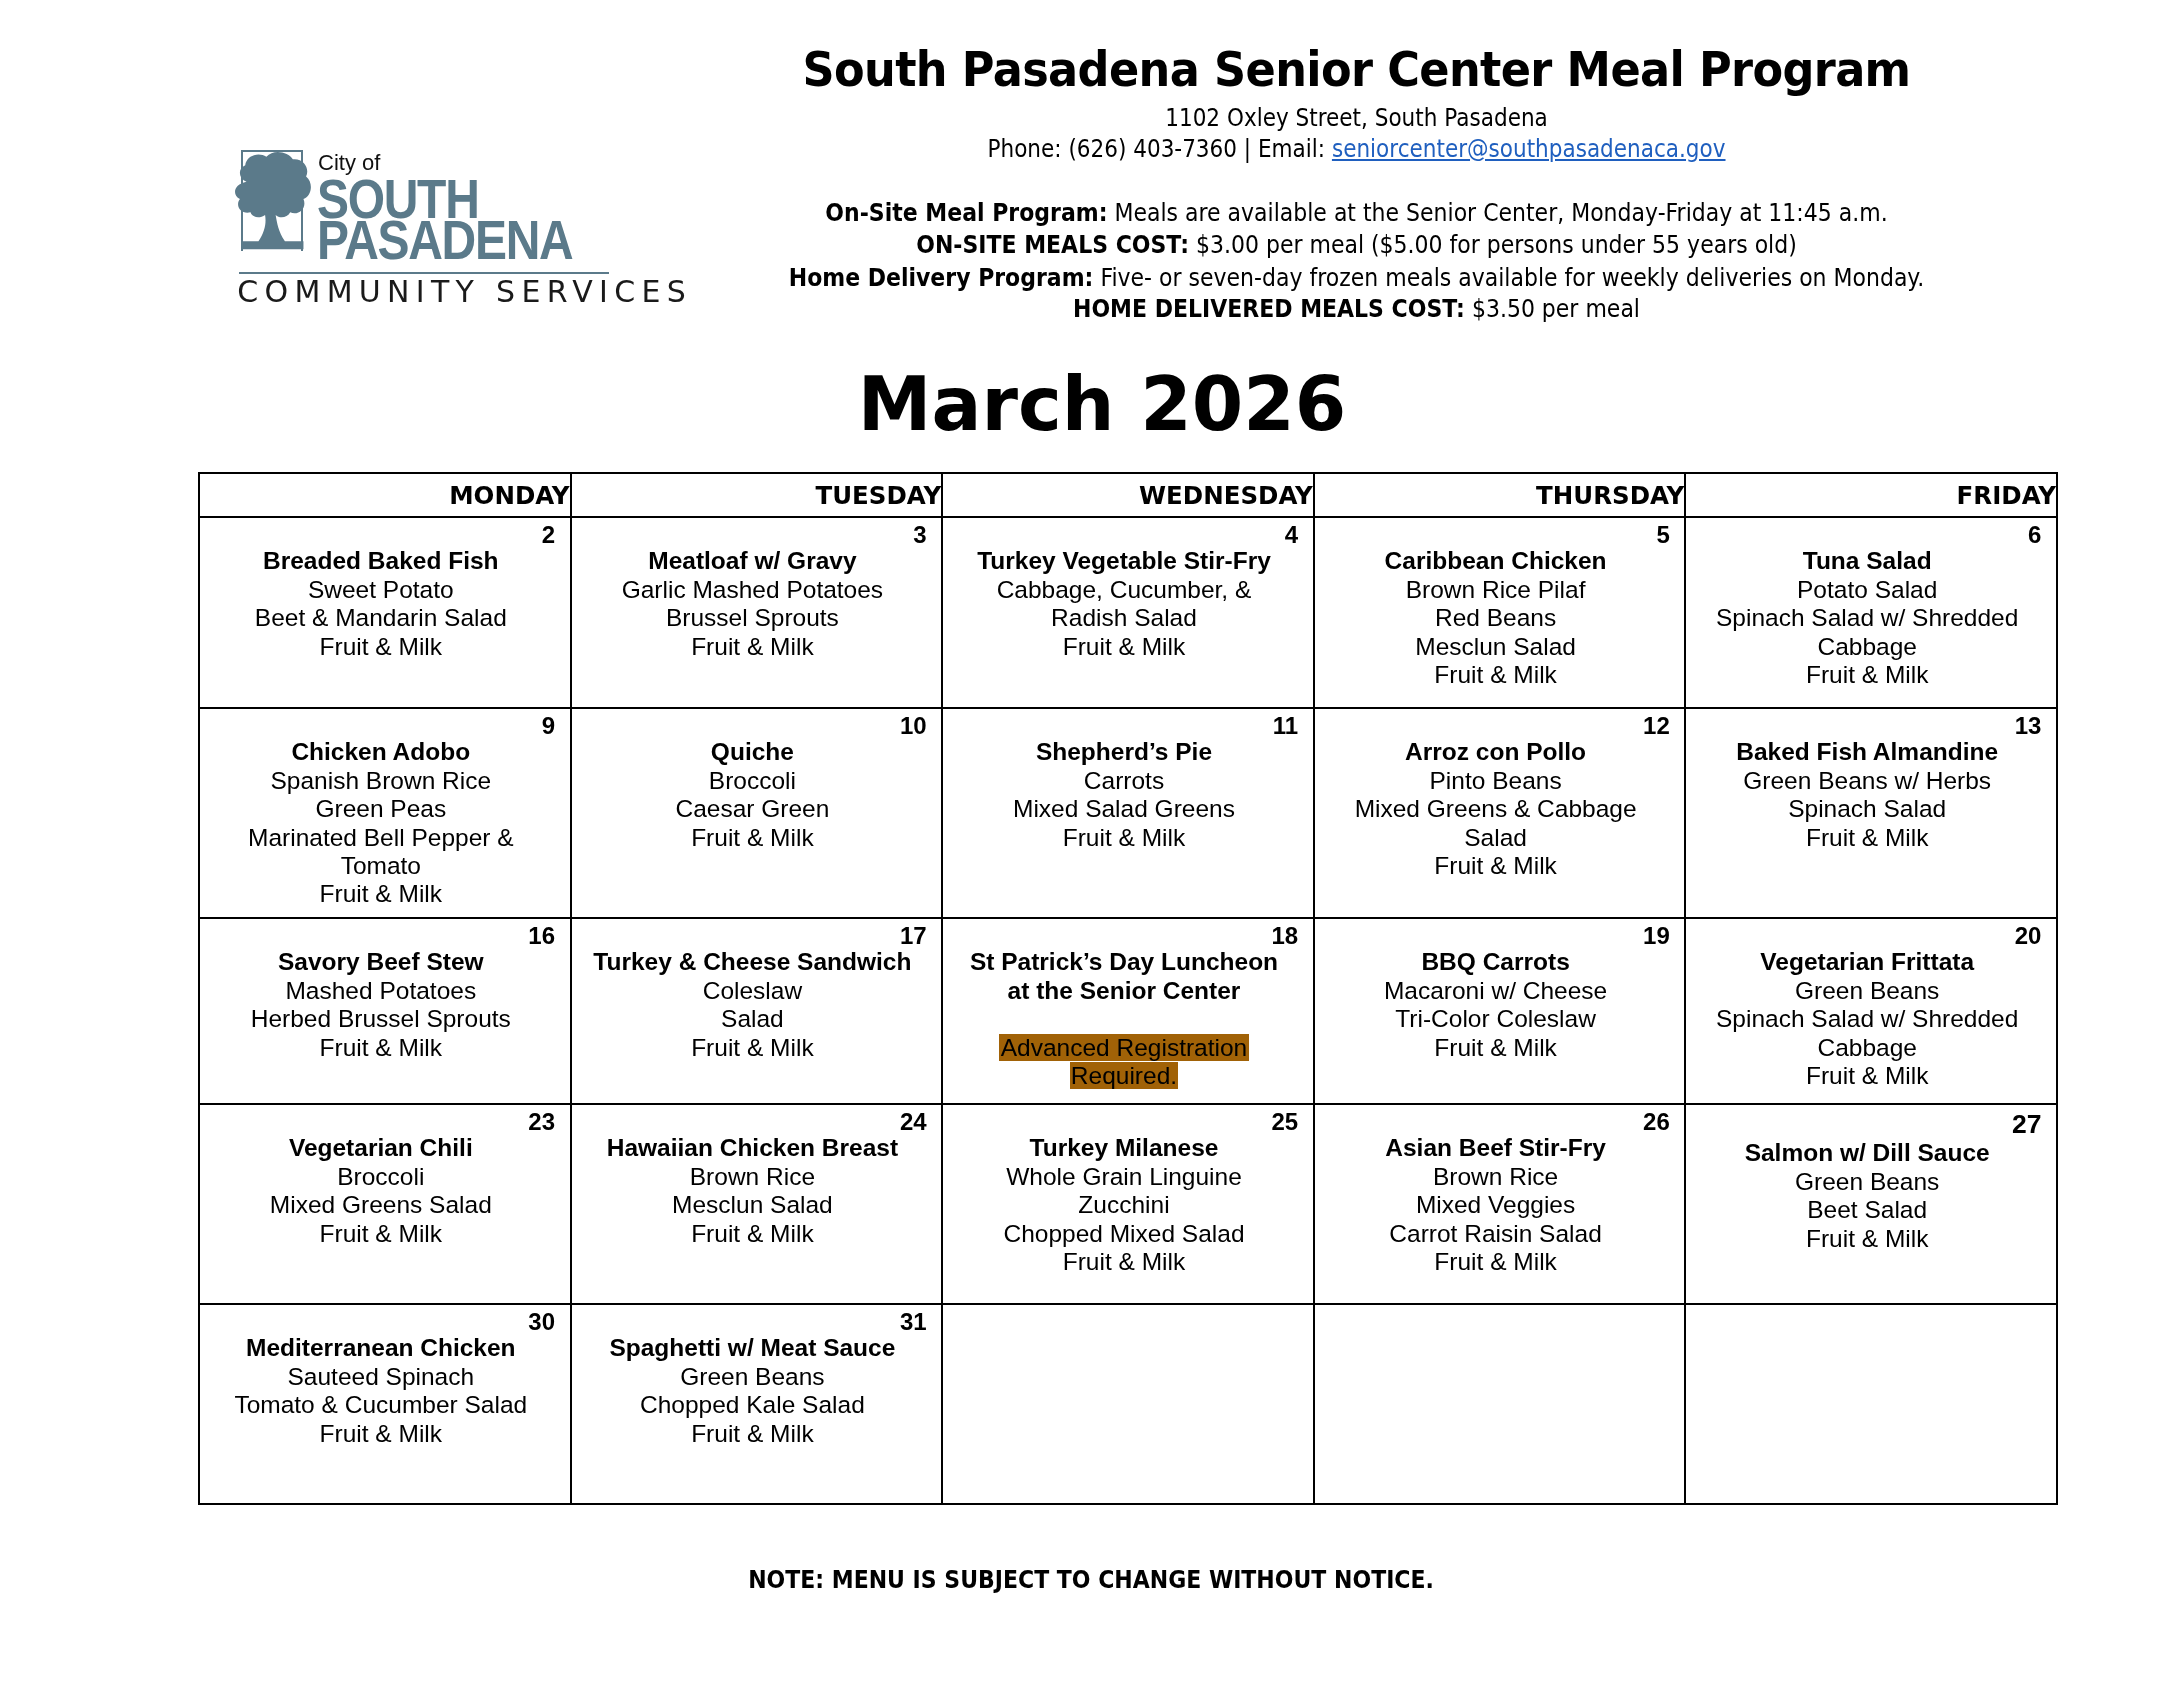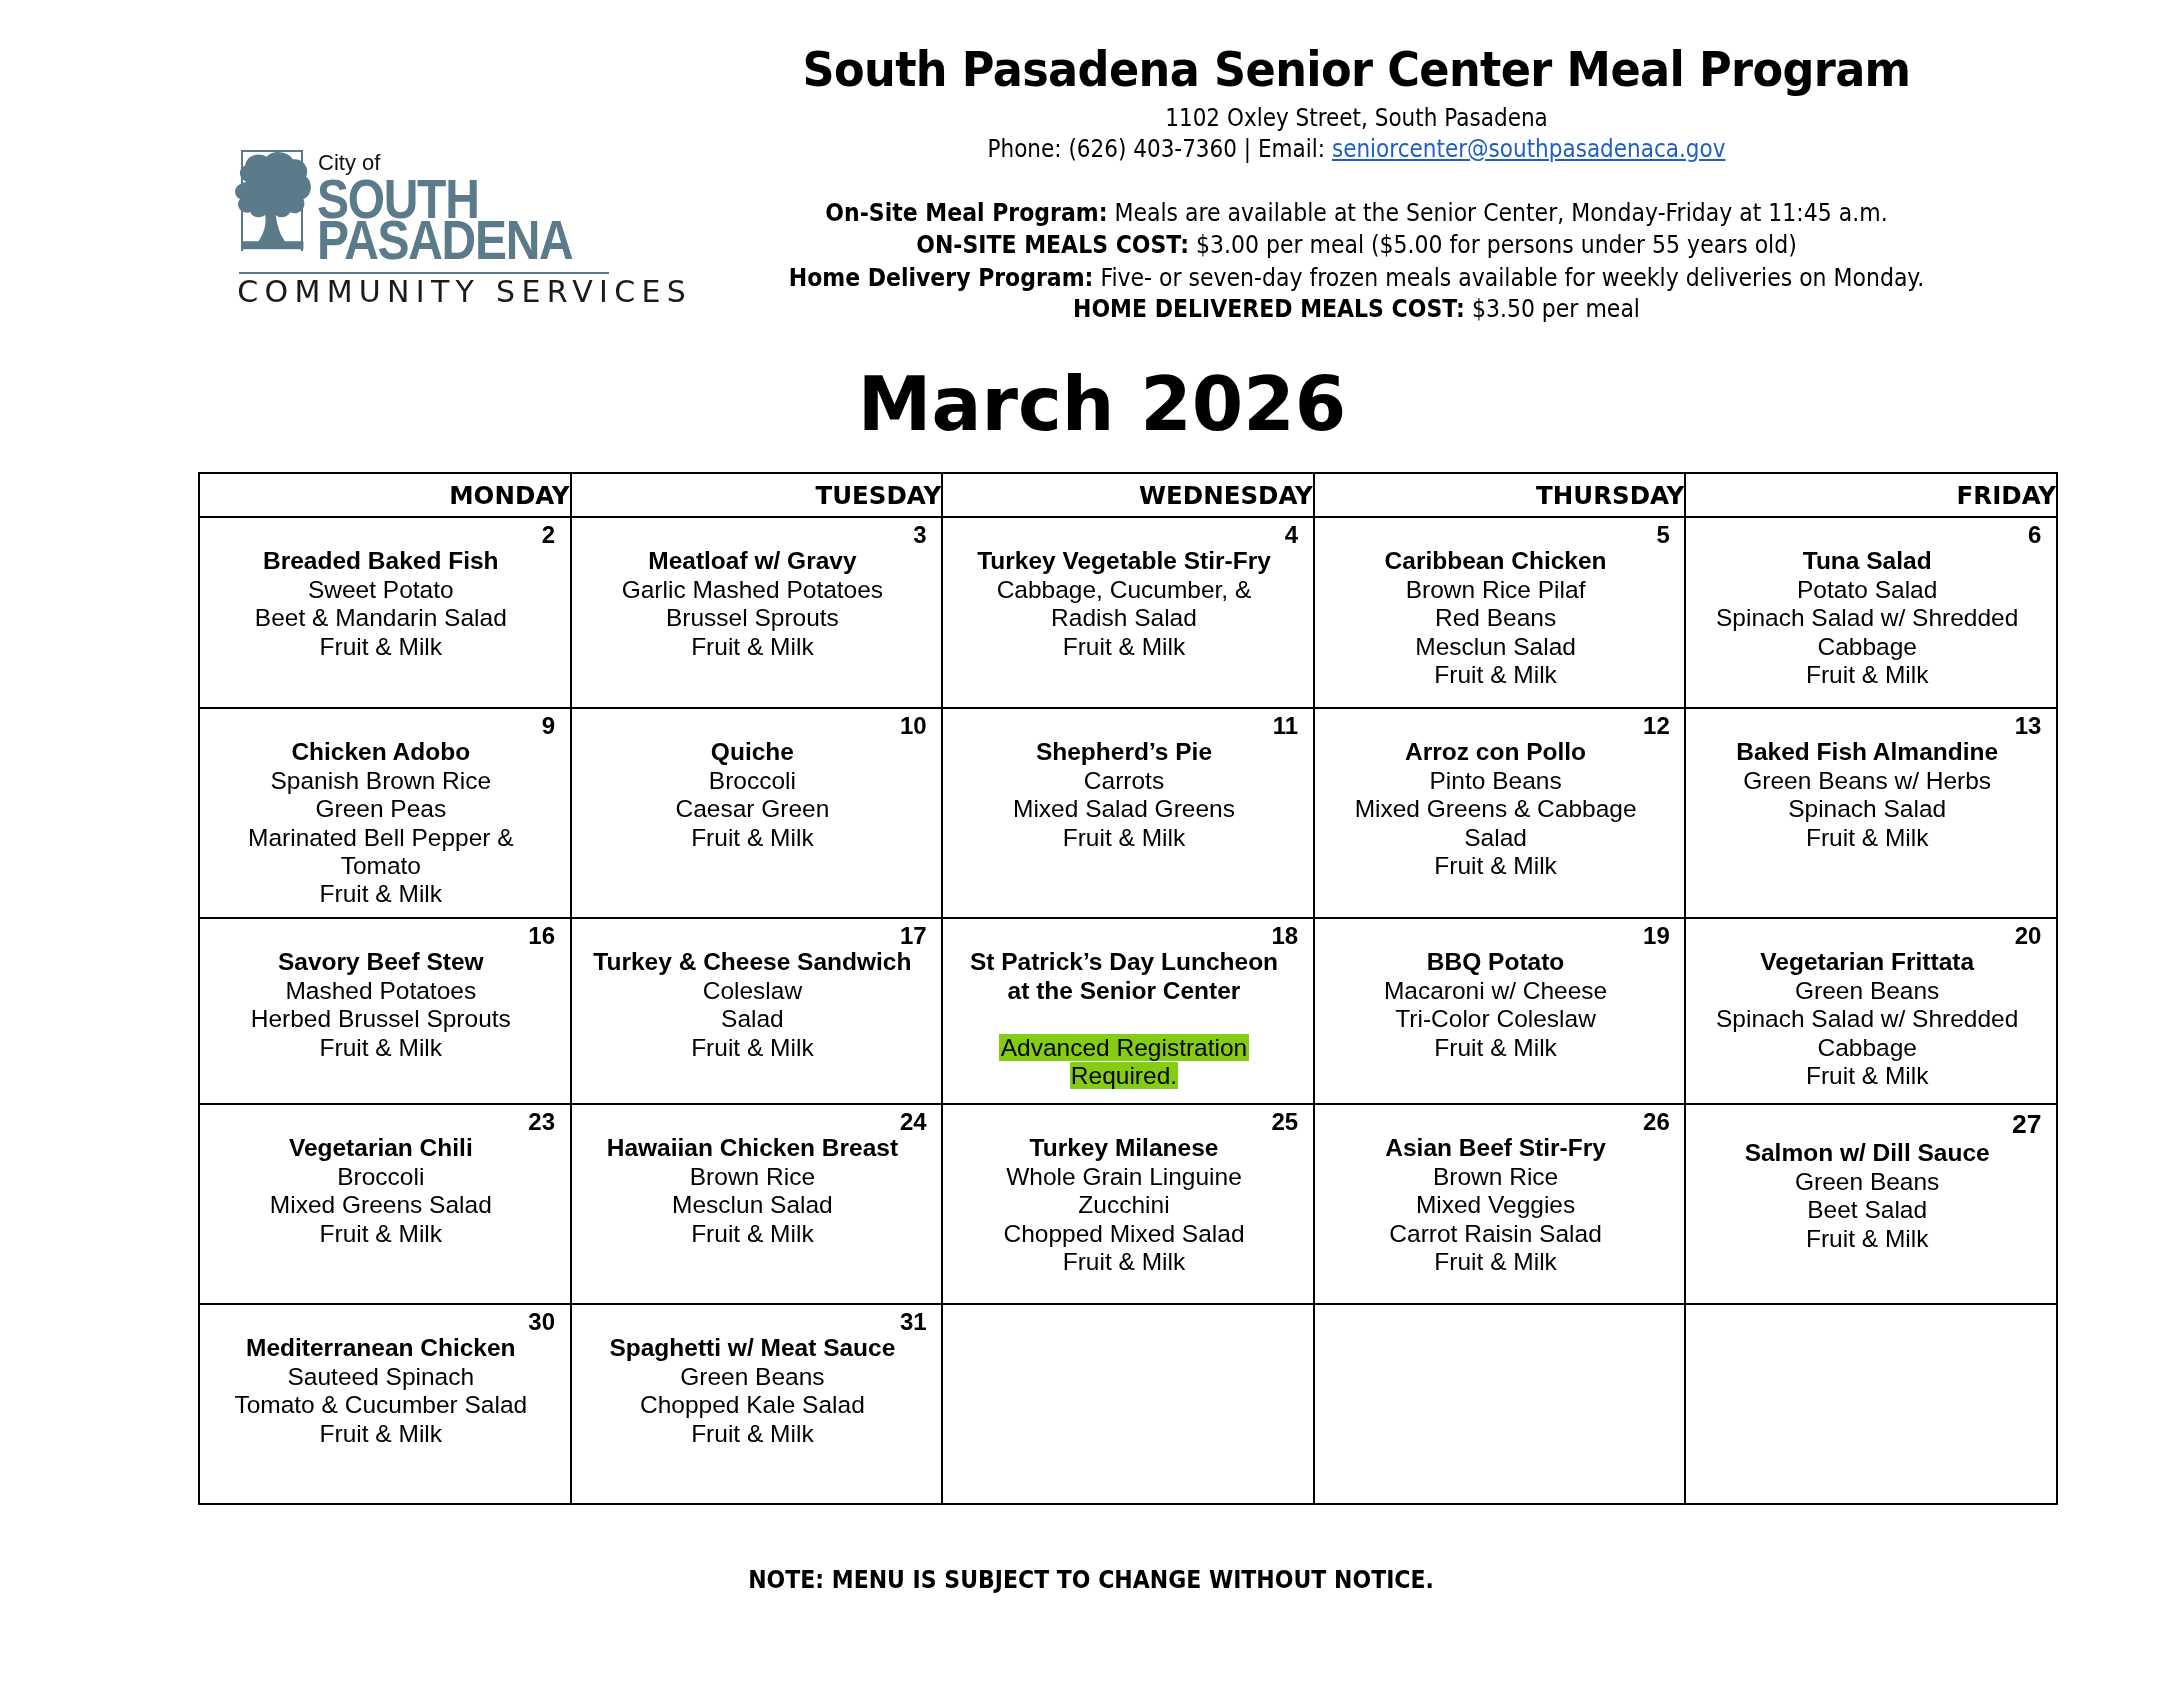--- a/index.html
+++ b/index.html
@@ -25,21 +25,21 @@
 
   .month { position:absolute; left:662px; width:880px; top:361px; text-align:center; font-family:"DejaVu Sans", sans-serif; font-weight:bold; font-size:74px; }
 
   table.cal { position:absolute; left:198px; top:472px; width:1860px; border-collapse:collapse; table-layout:fixed; }
   table.cal th, table.cal td { border:2px solid #000; }
   table.cal th { height:42px; font-family:"DejaVu Sans", sans-serif; font-weight:bold; font-size:24.5px; text-align:right; padding:0; }
   table.cal td { vertical-align:top; text-align:center; padding:0 14.6px 0 6.6px; font-family:"Liberation Sans", sans-serif; font-size:24.5px; line-height:28.4px; }
   .daynum { text-align:right; font-weight:bold; font-size:24px; line-height:24px; padding-top:5.3px; }
   .daynum.big { font-size:26.5px; line-height:29px; }
   .main { font-weight:bold; }
-  .hl { background:#84cc16; padding:0 1.3px; }
+  .hl { background:#a16207; padding:0 1.3px; }
   .spacer { height:28.4px; }
   .r1 td { height:189px; } .r2 td { height:208px; } .r3 td { height:184px; } .r4 td { height:198px; } .r5 td { height:198px; }
 
   .note { position:absolute; left:595px; width:992px; top:1565px; text-align:center; font-family:"DejaVu Sans", sans-serif; font-weight:bold; font-size:25px; transform:scaleX(0.88); white-space:nowrap; }
 </style>
 </head>
 <body>
 
 <div class="logo">
   <div class="frame"></div>
@@ -174,21 +174,21 @@
       <td>
         <div class="daynum">18</div>
         <div class="main">St Patrick’s Day Luncheon</div>
         <div class="main">at the Senior Center</div>
         <div class="spacer"></div>
         <div><span class="hl">Advanced Registration</span></div>
         <div><span class="hl">Required.</span></div>
       </td>
       <td>
         <div class="daynum">19</div>
-        <div class="main">BBQ Potato</div>
+        <div class="main">BBQ Carrots</div>
         <div>Macaroni w/ Cheese</div>
         <div>Tri-Color Coleslaw</div>
         <div>Fruit &amp; Milk</div>
       </td>
       <td>
         <div class="daynum">20</div>
         <div class="main">Vegetarian Frittata</div>
         <div>Green Beans</div>
         <div>Spinach Salad w/ Shredded</div>
         <div>Cabbage</div>

